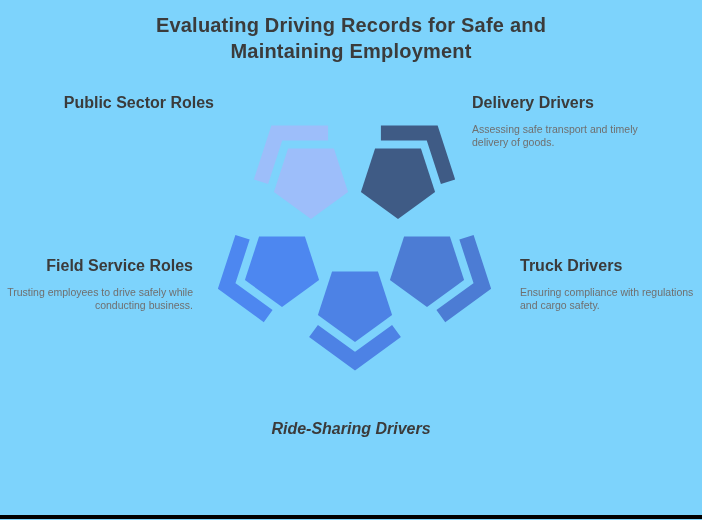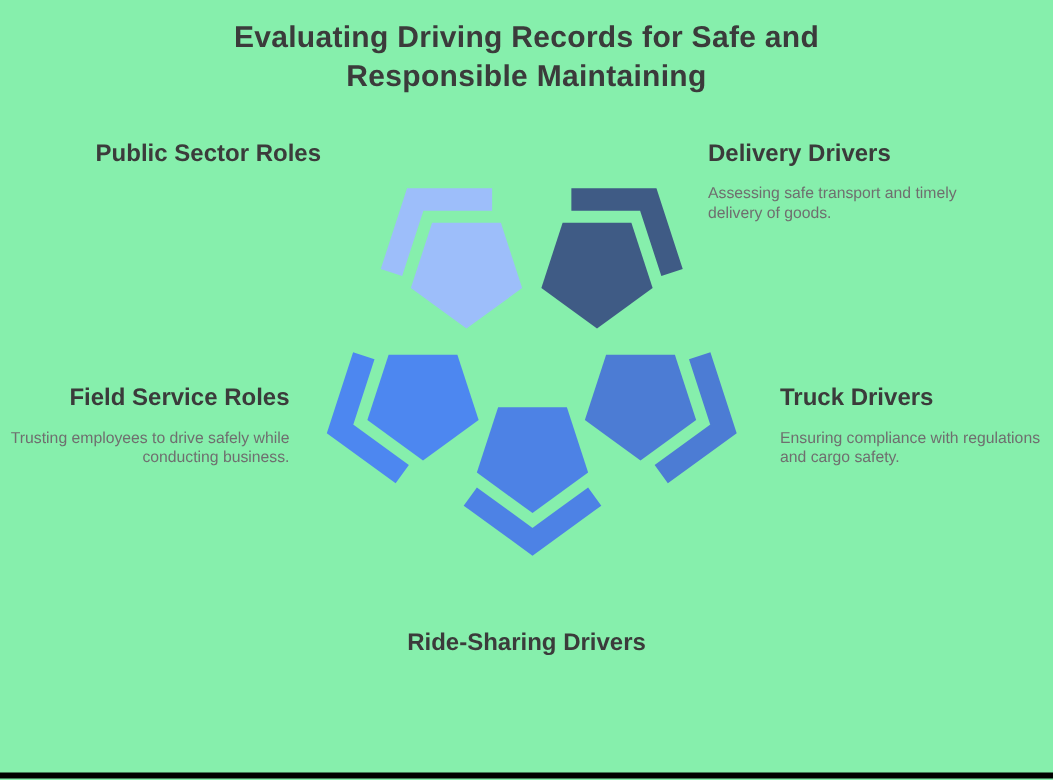--- a/index.html
+++ b/index.html
@@ -1,20 +1,20 @@
 <!DOCTYPE html>
 <html><head>
 <meta charset="utf-8">
 <style>
   html, body { margin: 0; padding: 0; background: #fff; }
   .canvas {
     position: relative;
     width: 702px;
     height: 520px;
-    background: #86efac;
+    background: #7dd3fc;
     font-family: "Liberation Sans", sans-serif;
     overflow: hidden;
   }
   .title {
     position: absolute;
     top: 12px;
     left: 0;
     width: 702px;
     text-align: center;
     font-size: 20px;
@@ -37,38 +37,38 @@
   }
   .label-block .desc {
     margin-top: 11px;
     font-size: 10.5px;
     color: #6f6f6f;
     line-height: 13px;
   }
   .label-block .desc.gap-lg { margin-top: 16px; }
   .align-right  { text-align: right; }
   .align-left   { text-align: left; }
-  .align-center { text-align: center; }
+  .align-center { text-align: center; font-style: italic; }
   .bottom-bar {
     position: absolute;
     left: 0;
     top: 515px;
     width: 702px;
     height: 4px;
     background: #000000;
   }
 </style>
 </head>
 <body>
 
 <div class="canvas">
 
   <div class="title">
     <div>Evaluating Driving Records for Safe and</div>
-    <div>Responsible Maintaining</div>
+    <div>Maintaining Employment</div>
   </div>
 
   <svg class="diagram-svg" width="702" height="520" viewBox="0 0 702 520">
 
     <g transform="translate(311,180) rotate(144)">
       <polygon points="0,39 -37.09,12.05 -22.93,-31.55 22.93,-31.55 37.09,12.05" fill="#9dbefa"></polygon>
       <path d="M -41.48,28.02 L 0,58.16 L 41.48,28.02" fill="none" stroke-width="15" stroke="#9dbefa"></path>
     </g>
     <g transform="translate(398,180) rotate(-144)">
       <polygon points="0,39 -37.09,12.05 -22.93,-31.55 22.93,-31.55 37.09,12.05" fill="#3f5b85"></polygon>

